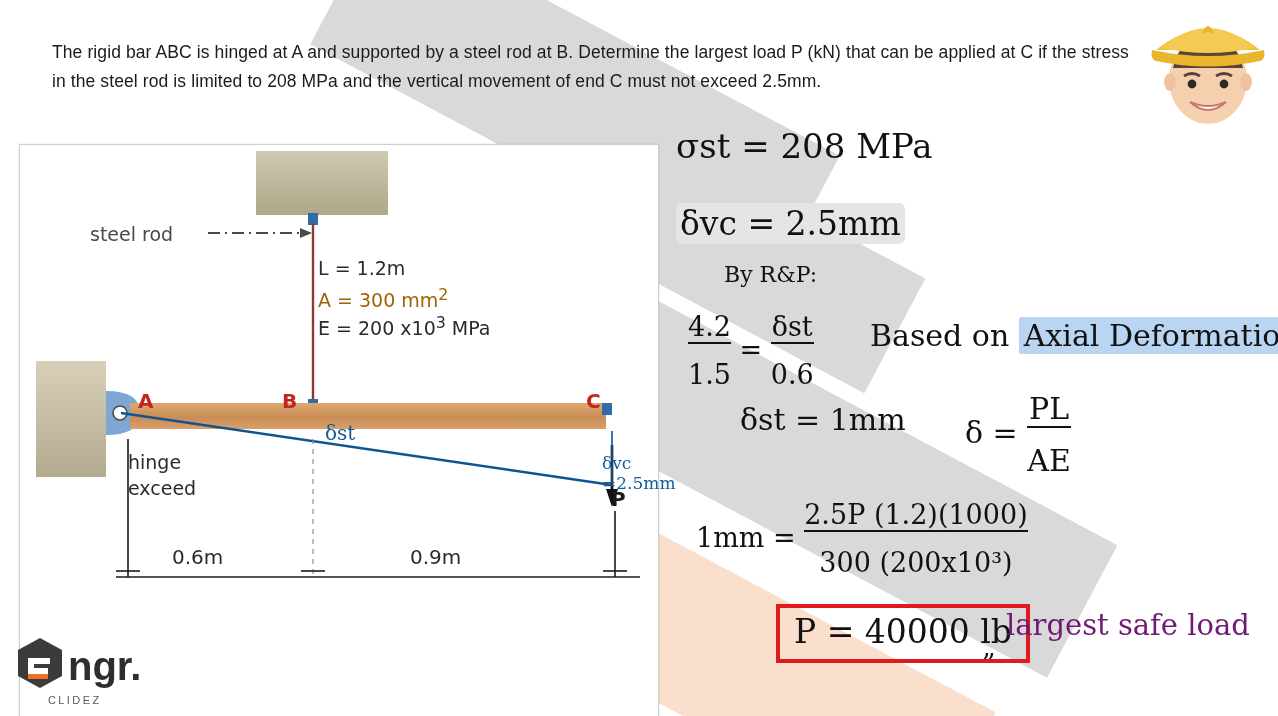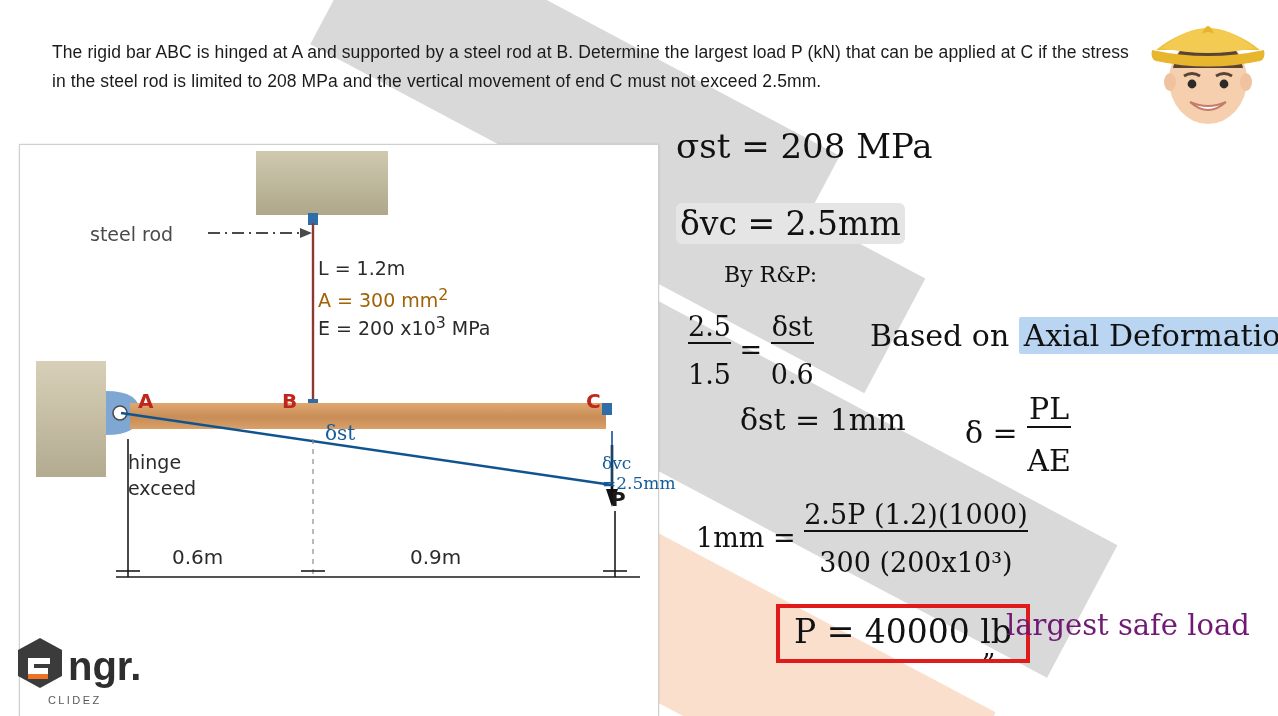--- a/index.html
+++ b/index.html
@@ -237,21 +237,21 @@
 <div class="hand" id="h-sigma">σst = 208 MPa</div>
 
 <div class="hand" id="h-dvc">
   <span class="hl-cyan">δvc = 2.5mm</span>
 </div>
 
 <div class="hand" id="h-byrp">By R&amp;P:</div>
 
 <div class="hand" id="h-ratio">
   <span class="frac">
-    <span class="num">2.5</span>
+    <span class="num">4.2</span>
     <span class="den">1.5</span>
   </span>
   <span>=</span>
   <span class="frac">
     <span class="num">δst</span>
     <span class="den">0.6</span>
   </span>
 </div>
 
 <div class="hand" id="h-based">

